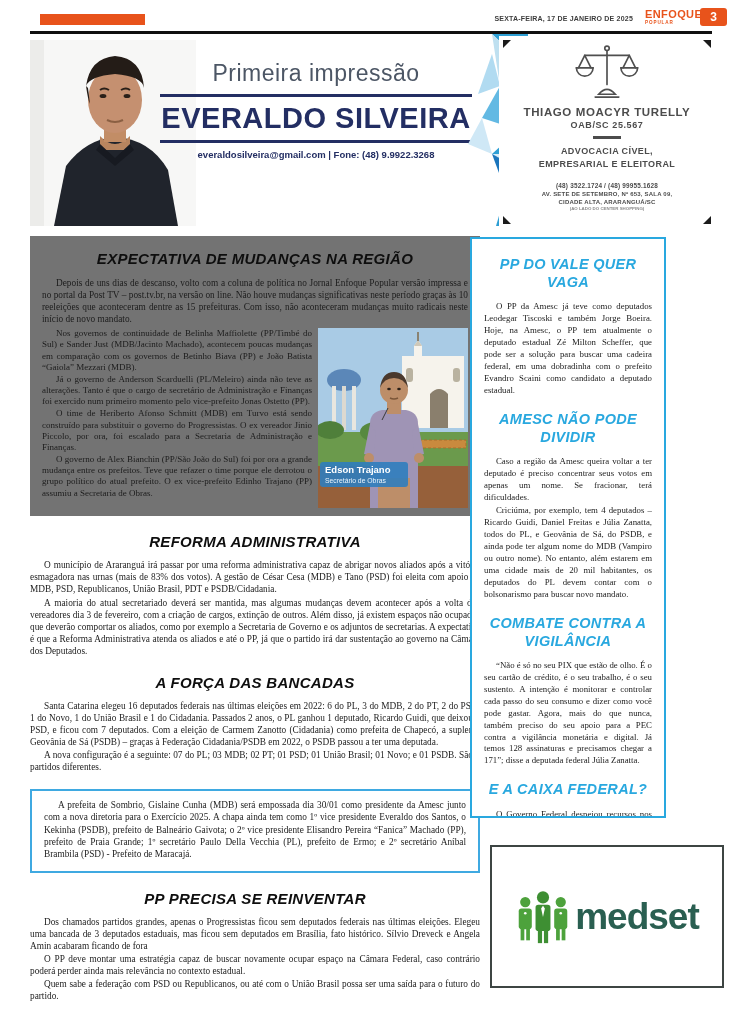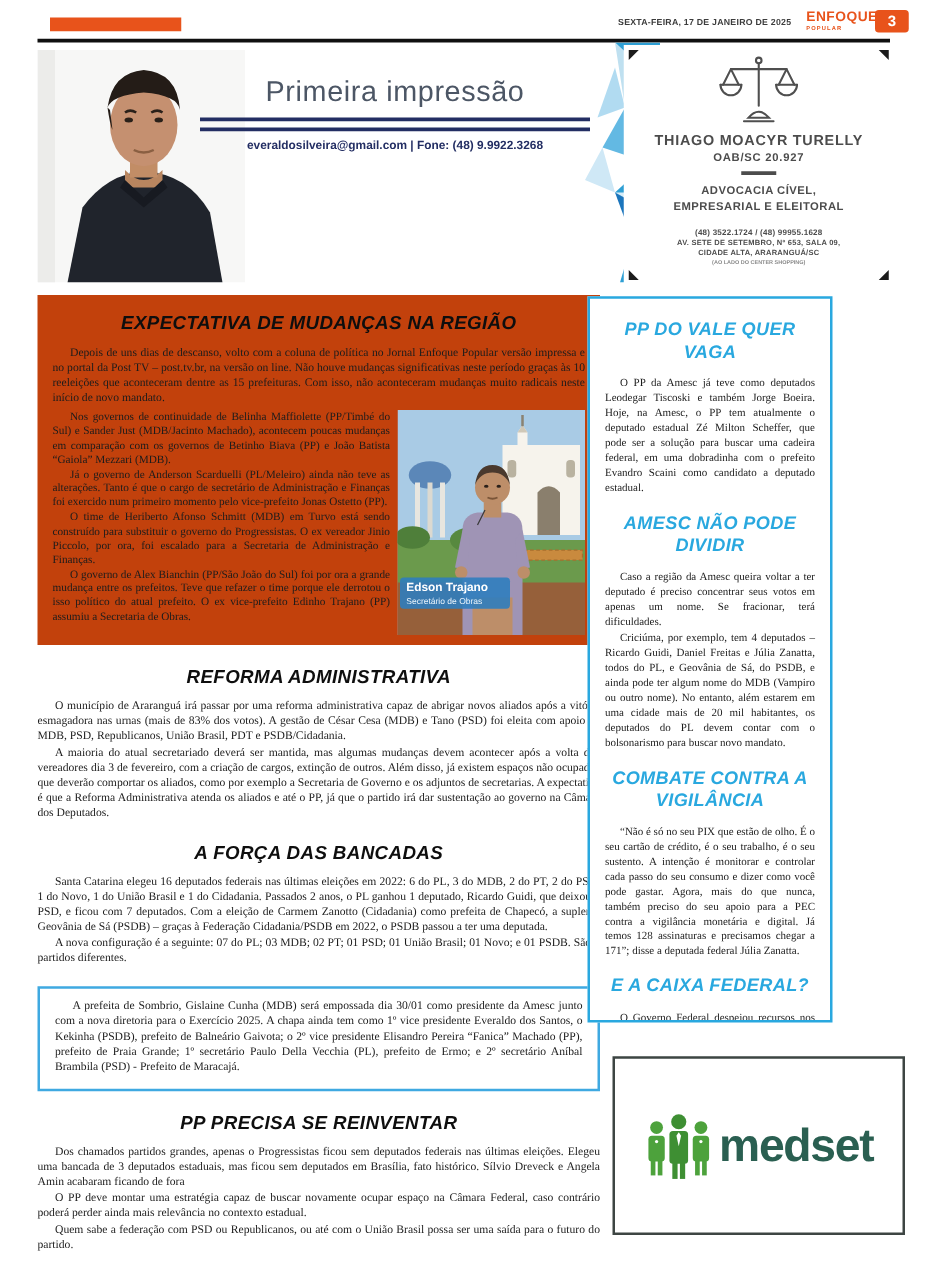--- a/index.html
+++ b/index.html
@@ -39,21 +39,21 @@
   .lawyer-svc { font-size:9px; font-weight:bold; letter-spacing:.4px; line-height:1.45; }
   .lawyer-phones { font-size:6.4px; font-weight:bold; margin-top:11px; letter-spacing:.2px; }
   .lawyer-addr { font-size:6px; font-weight:bold; margin-top:2px; letter-spacing:.2px; }
   .lawyer-addr-small { font-size:4.4px; font-weight:bold; color:#8a8a8a; margin-top:1px; }
 
   
   .main-left { position:absolute; left:30px; top:236px; width:450px; }
   .sec-title { font-family:"Liberation Sans", sans-serif; font-weight:bold; font-style:italic; font-size:15px; letter-spacing:.3px; color:#0e0e0e; text-align:center; margin:17px 0 9px; }
   .serif-p { font-family:"Liberation Serif", serif; font-size:9.3px; line-height:1.3; text-align:justify; text-indent:14px; color:#1c1c1c; margin-bottom:1px; }
 
-  .feature-box { background:#c2410c; padding:12px 12px 8px; }
+  .feature-box { background:#737373; padding:12px 12px 8px; }
   .feature-box .sec-title { margin:2px 0 10px; }
   .feature-row { display:flex; margin-top:3px; }
   .feature-textcol { width:270px; }
   .feature-textcol .serif-p { font-size:9px; line-height:1.24; }
   .feature-photo { width:150px; height:180px; margin-left:6px; flex:none; }
 
   .posse-box { border:2px solid #3FA9E1; padding:8px 12px 10px; margin-top:16px; }
   .posse-box .sec-title { margin:2px 0 8px; }
 
   
@@ -94,20 +94,21 @@
     <ellipse cx="97" cy="56" rx="3.4" ry="2" fill="#2a2019"></ellipse>
     <path d="M70 50 Q74 47 79 50" stroke="#2a2019" stroke-width="2" fill="none"></path>
     <path d="M91 50 Q96 47 100 50" stroke="#2a2019" stroke-width="2" fill="none"></path>
     <path d="M77 80 Q85 84 93 80" stroke="#8a5f42" stroke-width="2" fill="none"></path>
     <path d="M66 110 L85 126 L104 110 L100 104 L85 118 L70 104 Z" fill="#171a21"></path>
   </svg>
 
   <div class="mast-center">
     <div class="kicker">Primeira impressão</div>
     <div class="mast-rule"></div>
+    <div class="author-name">EVERALDO SILVEIRA</div>
     <div class="mast-rule2"></div>
     <div class="mast-contact">everaldosilveira@gmail.com | Fone: (48) 9.9922.3268</div>
   </div>
 
   <svg class="poly-deco" viewBox="0 0 80 192">
     <polygon points="80,0 44,0 80,34" fill="#2E9FD4"></polygon>
     <polygon points="80,34 44,0 52,52" fill="#BFE0F0"></polygon>
     <polygon points="80,34 52,52 80,78" fill="#1B75BC"></polygon>
     <polygon points="52,52 34,84 70,96" fill="#63B9E3"></polygon>
     <polygon points="80,78 70,96 80,120" fill="#A5D4EC"></polygon>
@@ -136,21 +137,21 @@
           <path d="M2 34 A12 12 0 0 0 26 34"></path>
           <path d="M78 16 L69 34 M78 16 L87 34"></path>
           <line x1="66" y1="34" x2="90" y2="34"></line>
           <path d="M66 34 A12 12 0 0 0 90 34"></path>
           <path d="M34 72 Q46 58 58 72 Z"></path>
           <line x1="29" y1="76" x2="63" y2="76"></line>
         </g>
       </svg>
     </div>
     <div class="lawyer-name">THIAGO MOACYR TURELLY</div>
-    <div class="lawyer-oab">OAB/SC 20.927</div>
+    <div class="lawyer-oab">OAB/SC 25.567</div>
     <div class="lawyer-divider"></div>
     <div class="lawyer-svc">
       <span>ADVOCACIA CÍVEL,</span><br>
       <span>EMPRESARIAL E ELEITORAL</span>
     </div>
     <div class="lawyer-phones">(48) 3522.1724 / (48) 99955.1628</div>
     <div class="lawyer-addr">AV. SETE DE SETEMBRO, Nº 653, SALA 09,</div>
     <div class="lawyer-addr">CIDADE ALTA, ARARANGUÁ/SC</div>
     <div class="lawyer-addr-small">(AO LADO DO CENTER SHOPPING)</div>
   </div>
@@ -158,21 +159,21 @@
   <div class="main-left">
 
     <div class="feature-box">
       <h2 class="sec-title">EXPECTATIVA DE MUDANÇAS NA REGIÃO</h2>
       <p class="serif-p">Depois de uns dias de descanso, volto com a coluna de política no Jornal Enfoque Popular versão impressa e no portal da Post TV – post.tv.br, na versão on line. Não houve mudanças significativas neste período graças às 10 reeleições que aconteceram dentre as 15 prefeituras. Com isso, não aconteceram mudanças muito radicais neste início de novo mandato.</p>
       <div class="feature-row">
         <div class="feature-textcol">
           <p class="serif-p">Nos governos de continuidade de Belinha Maffiolette (PP/Timbé do Sul) e Sander Just (MDB/Jacinto Machado), acontecem poucas mudanças em comparação com os governos de Betinho Biava (PP) e João Batista “Gaiola” Mezzari (MDB).</p>
           <p class="serif-p">Já o governo de Anderson Scarduelli (PL/Meleiro) ainda não teve as alterações. Tanto é que o cargo de secretário de Administração e Finanças foi exercido num primeiro momento pelo vice-prefeito Jonas Ostetto (PP).</p>
           <p class="serif-p">O time de Heriberto Afonso Schmitt (MDB) em Turvo está sendo construído para substituir o governo do Progressistas. O ex vereador Jinio Piccolo, por ora, foi escalado para a Secretaria de Administração e Finanças.</p>
-          <p class="serif-p">O governo de Alex Bianchin (PP/São João do Sul) foi por ora a grande mudança entre os prefeitos. Teve que refazer o time porque ele derrotou o isso político do atual prefeito. O ex vice-prefeito Edinho Trajano (PP) assumiu a Secretaria de Obras.</p>
+          <p class="serif-p">O governo de Alex Bianchin (PP/São João do Sul) foi por ora a grande mudança entre os prefeitos. Teve que refazer o time porque ele derrotou o grupo político do atual prefeito. O ex vice-prefeito Edinho Trajano (PP) assumiu a Secretaria de Obras.</p>
         </div>
         <svg class="feature-photo" viewBox="0 0 150 180">
           <rect width="150" height="180" fill="#A9CBE5"></rect>
           <rect x="0" y="104" width="150" height="40" fill="#6B9A4C"></rect>
           <rect x="0" y="138" width="150" height="42" fill="#96603A"></rect>
           <path d="M84 100 L84 28 L96 28 L96 18 L100 12 L104 18 L104 28 L146 28 L146 100 Z" fill="#F6F3EC"></path>
           <path d="M96 18 L100 12 L104 18 Z" fill="#CFC8B8"></path>
           <rect x="99" y="4" width="2" height="9" fill="#8a8372"></rect>
           <path d="M112 100 L112 66 Q121 56 130 66 L130 100 Z" fill="#8a7f6d"></path>
           <rect x="88" y="40" width="7" height="14" rx="3" fill="#b9b2a0"></rect>

